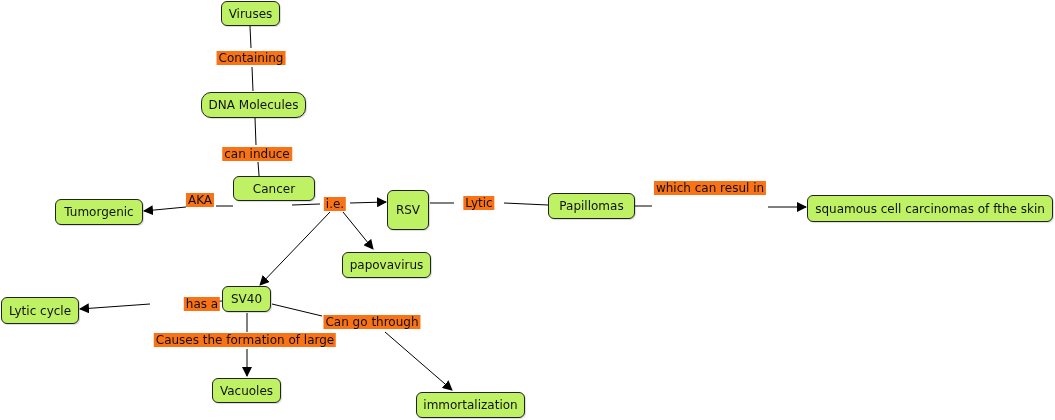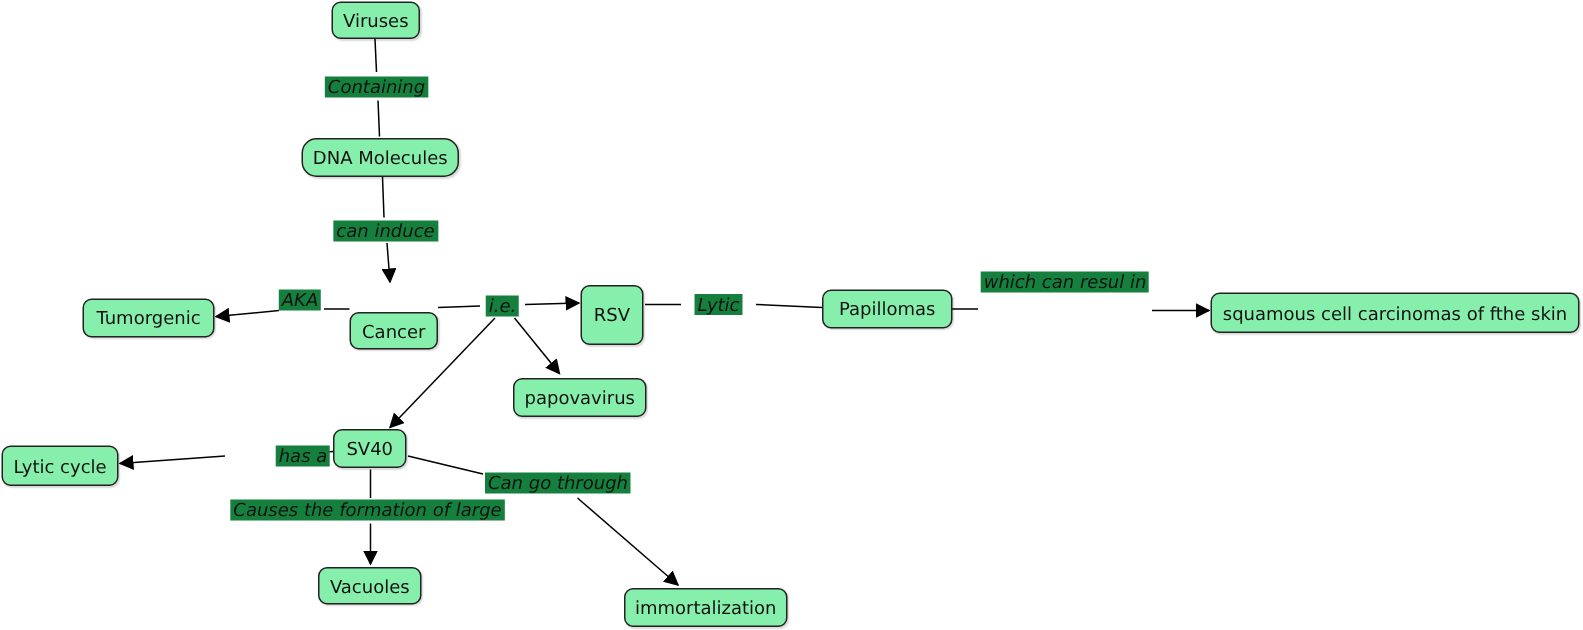--- a/index.html
+++ b/index.html
@@ -1,24 +1,24 @@
 <!DOCTYPE html>
 <html><head>
 <meta charset="utf-8">
 <style>
   html, body { margin: 0; padding: 0; background: #ffffff; }
   body { width: 1055px; height: 420px; position: relative; overflow: hidden;
          font-family: "DejaVu Sans", sans-serif; }
   svg#edges { position: absolute; left: 0; top: 0; }
-  .node { position: absolute; box-sizing: border-box; background: #86efac;
+  .node { position: absolute; box-sizing: border-box; background: #bef264;
           border: 1px solid #222; border-radius: 6px; font-size: 12px; color: #111;
           display: flex; align-items: center; justify-content: center; white-space: nowrap;
           box-shadow: 1px 1px 1px rgba(0,0,0,0.15); }
-  .label { position: absolute; font-size: 12px; color: #111; background: #15803d;
-           white-space: nowrap; transform: translate(-50%, -50%); padding: 0 2px; font-style: italic; }
+  .label { position: absolute; font-size: 12px; color: #111; background: #f97316;
+           white-space: nowrap; transform: translate(-50%, -50%); padding: 0 2px; }
 </style>
 </head>
 <body>
 
 <svg id="edges" width="1055" height="420">
   <defs>
     <marker id="arr" markerWidth="10" markerHeight="10" refX="9" refY="5" orient="auto" markerUnits="userSpaceOnUse">
       <path d="M0,0 L10,5 L0,10 z" fill="#000"></path>
     </marker>
   </defs>
@@ -48,21 +48,21 @@
 
   <line x1="247" y1="313" x2="247" y2="332" stroke="#000"></line>
   <line x1="247" y1="349" x2="247" y2="376" stroke="#000" marker-end="url(#arr)"></line>
 
   <line x1="272" y1="304" x2="322" y2="316" stroke="#000"></line>
   <line x1="385" y1="332" x2="452" y2="390" stroke="#000" marker-end="url(#arr)"></line>
 </svg>
 
 <div class="node" style="left:221px;top:1px;width:59px;height:25px;">Viruses</div>
 <div class="node" style="left:201px;top:92px;width:105px;height:26px;border-radius:10px;">DNA Molecules</div>
-<div class="node" style="left:233px;top:208px;width:59px;height:25px;text-align:right;">Cancer</div>
+<div class="node" style="left:233px;top:176px;width:82px;height:25px;text-align:right;">Cancer</div>
 <div class="node" style="left:55px;top:199px;width:88px;height:26px;">Tumorgenic</div>
 <div class="node" style="left:387px;top:190px;width:42px;height:40px;">RSV</div>
 <div class="node" style="left:548px;top:193px;width:87px;height:26px;">Papillomas</div>
 <div class="node" style="left:807px;top:195px;width:246px;height:27px;">squamous cell carcinomas of fthe skin</div>
 <div class="node" style="left:342px;top:252px;width:89px;height:26px;">papovavirus</div>
 <div class="node" style="left:222px;top:286px;width:49px;height:26px;">SV40</div>
 <div class="node" style="left:1px;top:297px;width:78px;height:27px;">Lytic cycle</div>
 <div class="node" style="left:212px;top:378px;width:69px;height:25px;">Vacuoles</div>
 <div class="node" style="left:416px;top:392px;width:109px;height:26px;">immortalization</div>
 

